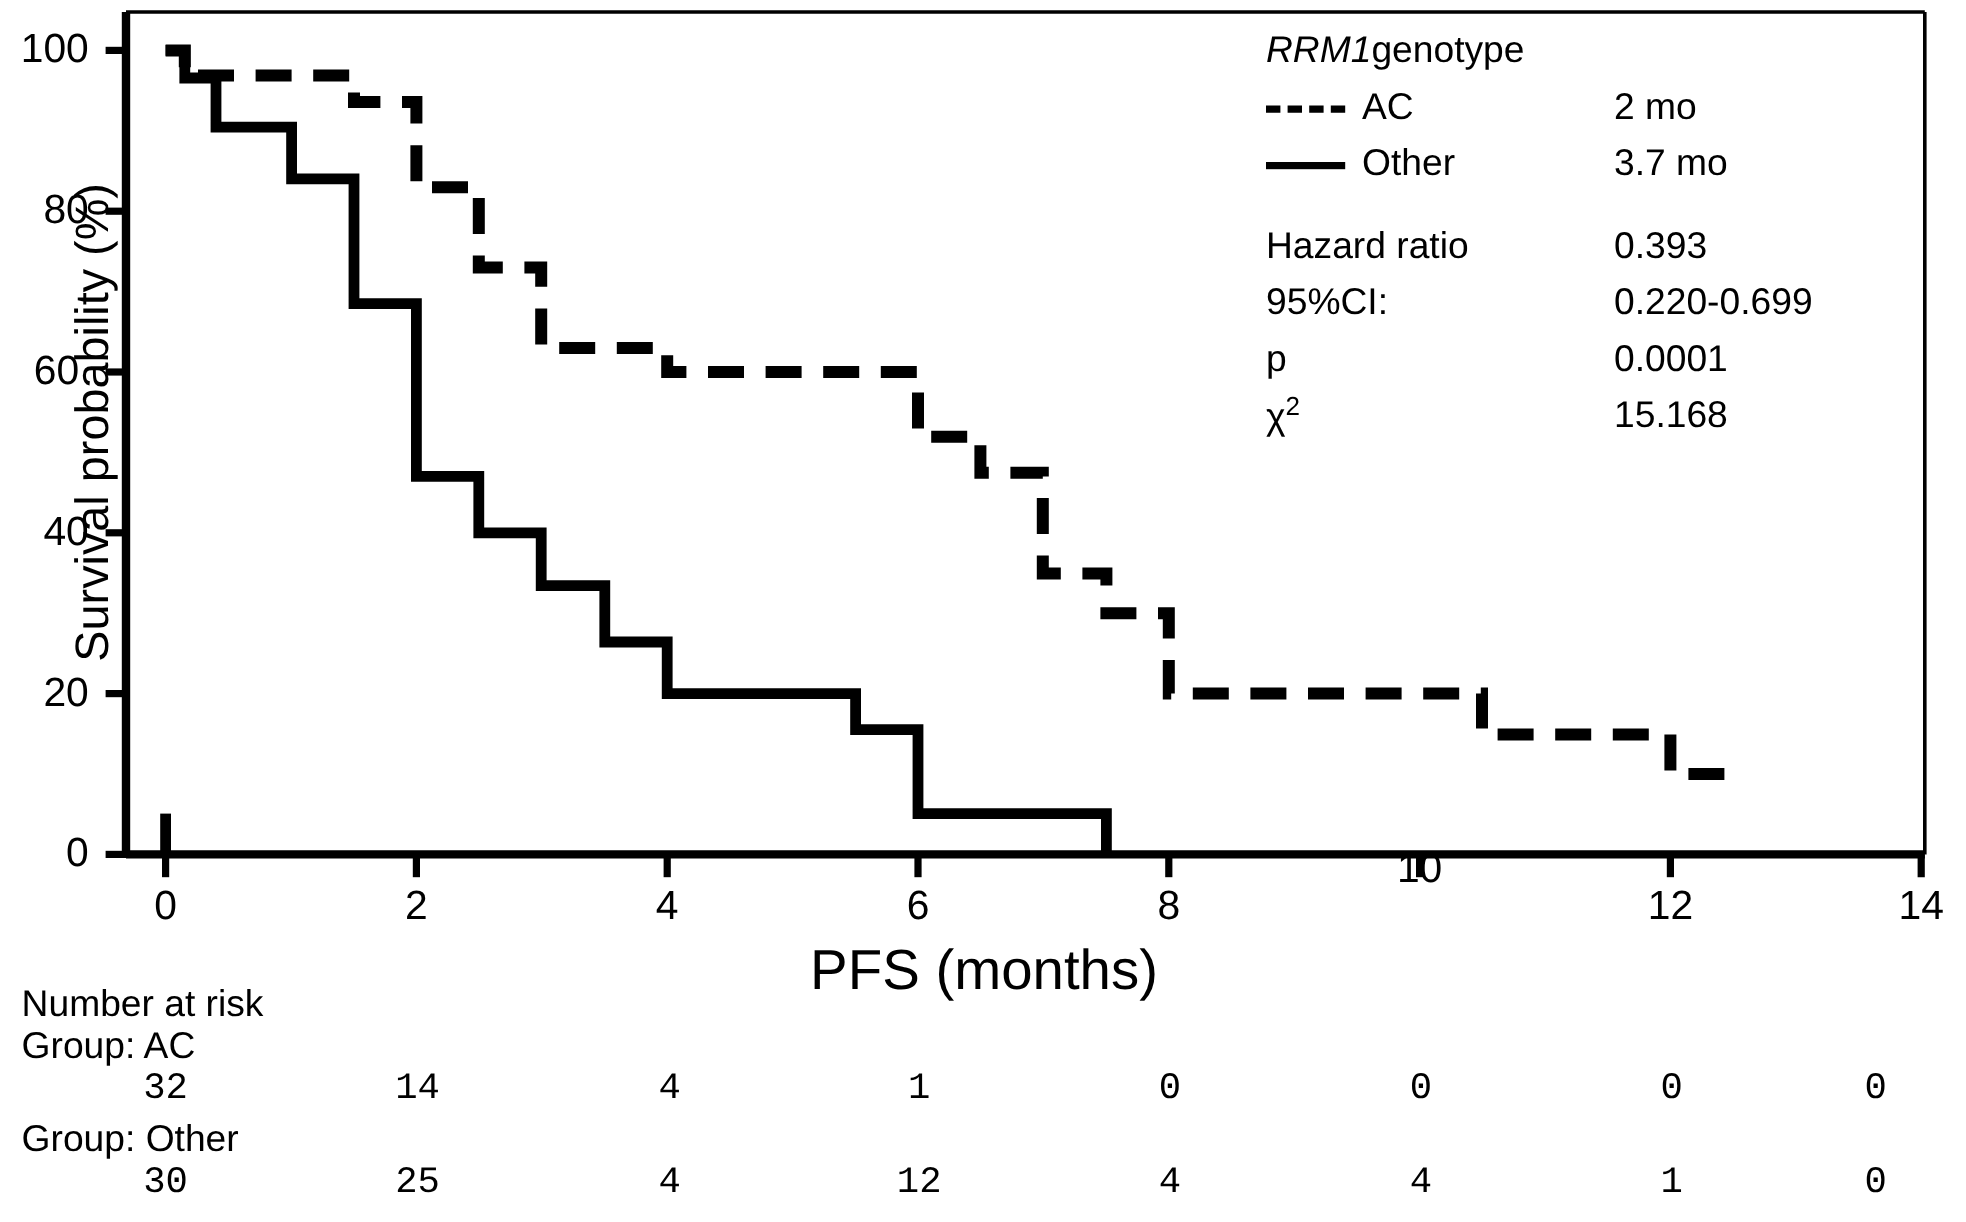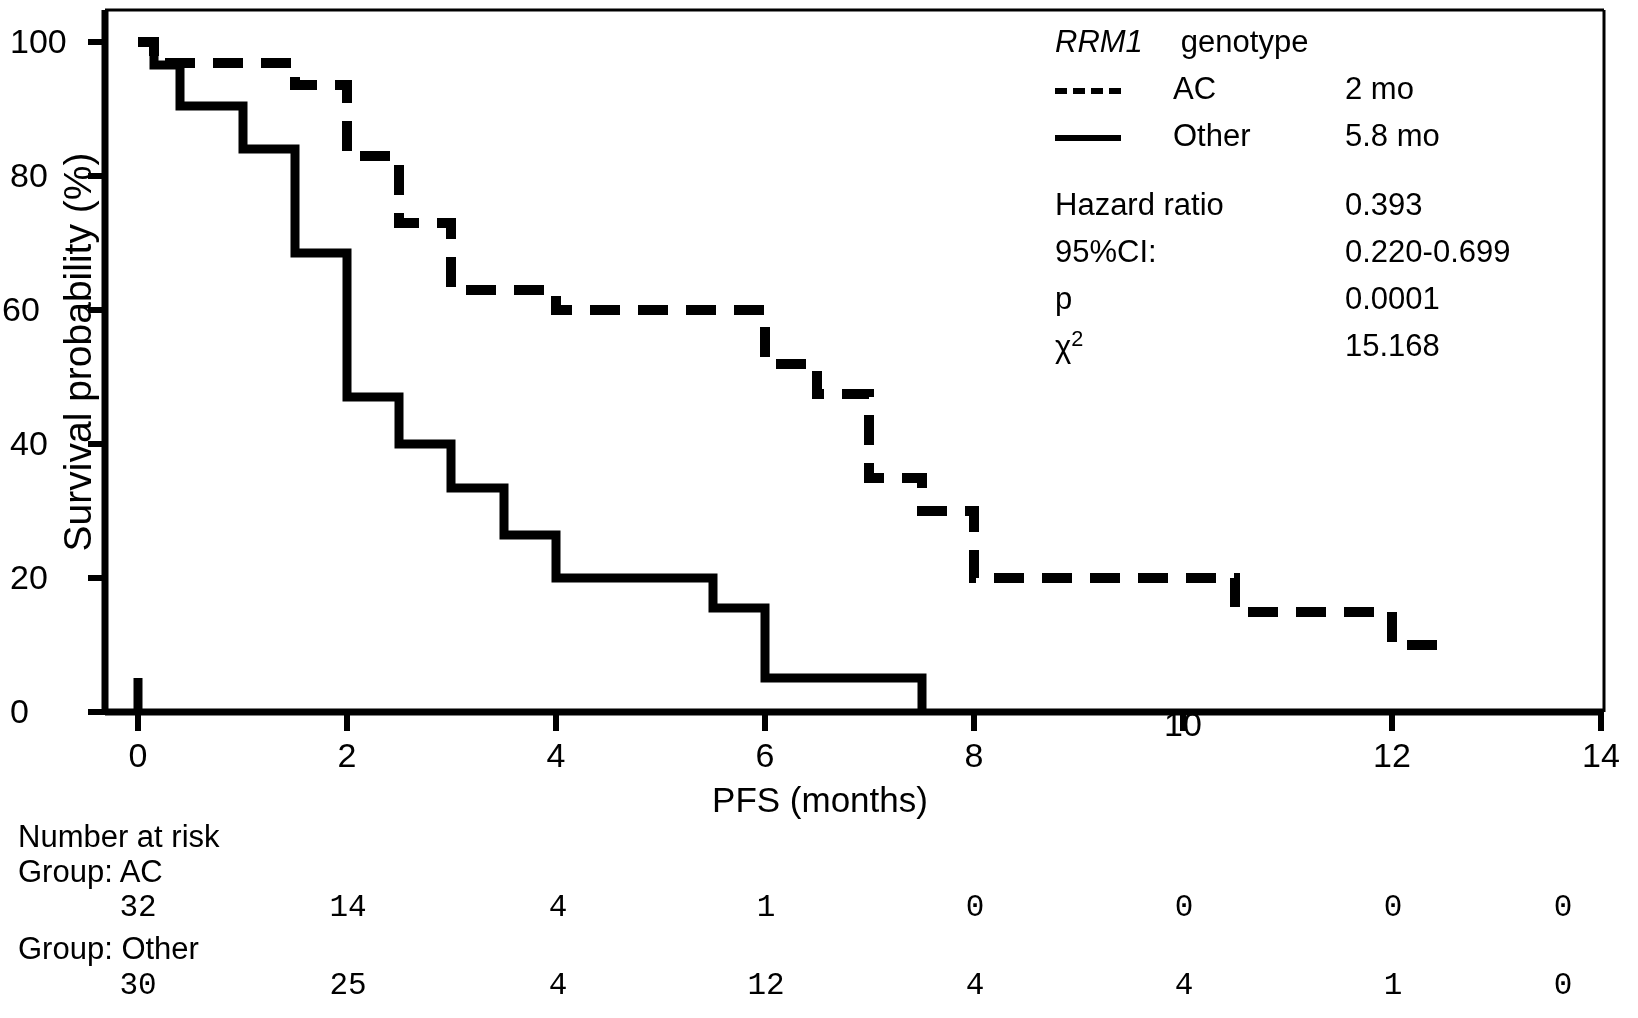--- a/index.html
+++ b/index.html
@@ -37,50 +37,50 @@
     font-size: 39px;
     letter-spacing: 0px;
   }
   
   .xlabel {
     position: absolute;
     left: 560px;
     top: 780px;
     width: 520px;
     text-align: center;
-    font-size: 35px;
+    font-size: 47px;
   }
   .tick-label {
     position: absolute;
     font-size: 34px;
     text-align: center;
   }
   .ytick-label {
     position: absolute;
     font-size: 34px;
+    text-align: right;
   }
   
   .stats-block {
     position: absolute;
     left: 1055px;
     top: 18px;
     width: 560px;
     font-size: 31px;
     line-height: 1.0;
   }
   .stats-row {
     display: flex;
     align-items: center;
     height: 47px;
   }
   .stats-key {
     width: 290px;
     display: flex;
     align-items: center;
-    gap: 38px;
   }
   .stats-val {
     flex: 1;
   }
   .legend-swatch {
     width: 72px;
     display: inline-block;
     height: 20px;
     position: relative;
     margin-right: 8px;
@@ -203,21 +203,21 @@
         <span>AC</span>
       </div>
       <div class="stats-val">2 mo</div>
     </div>
 
     <div class="stats-row">
       <div class="stats-key">
         <span class="legend-swatch swatch-solid"></span>
         <span>Other</span>
       </div>
-      <div class="stats-val">5.8 mo</div>
+      <div class="stats-val">3.7 mo</div>
     </div>
 
     <div class="gap-row"></div>
 
     <div class="stats-row">
       <div class="stats-key">Hazard ratio</div>
       <div class="stats-val">0.393</div>
     </div>
 
     <div class="stats-row">

